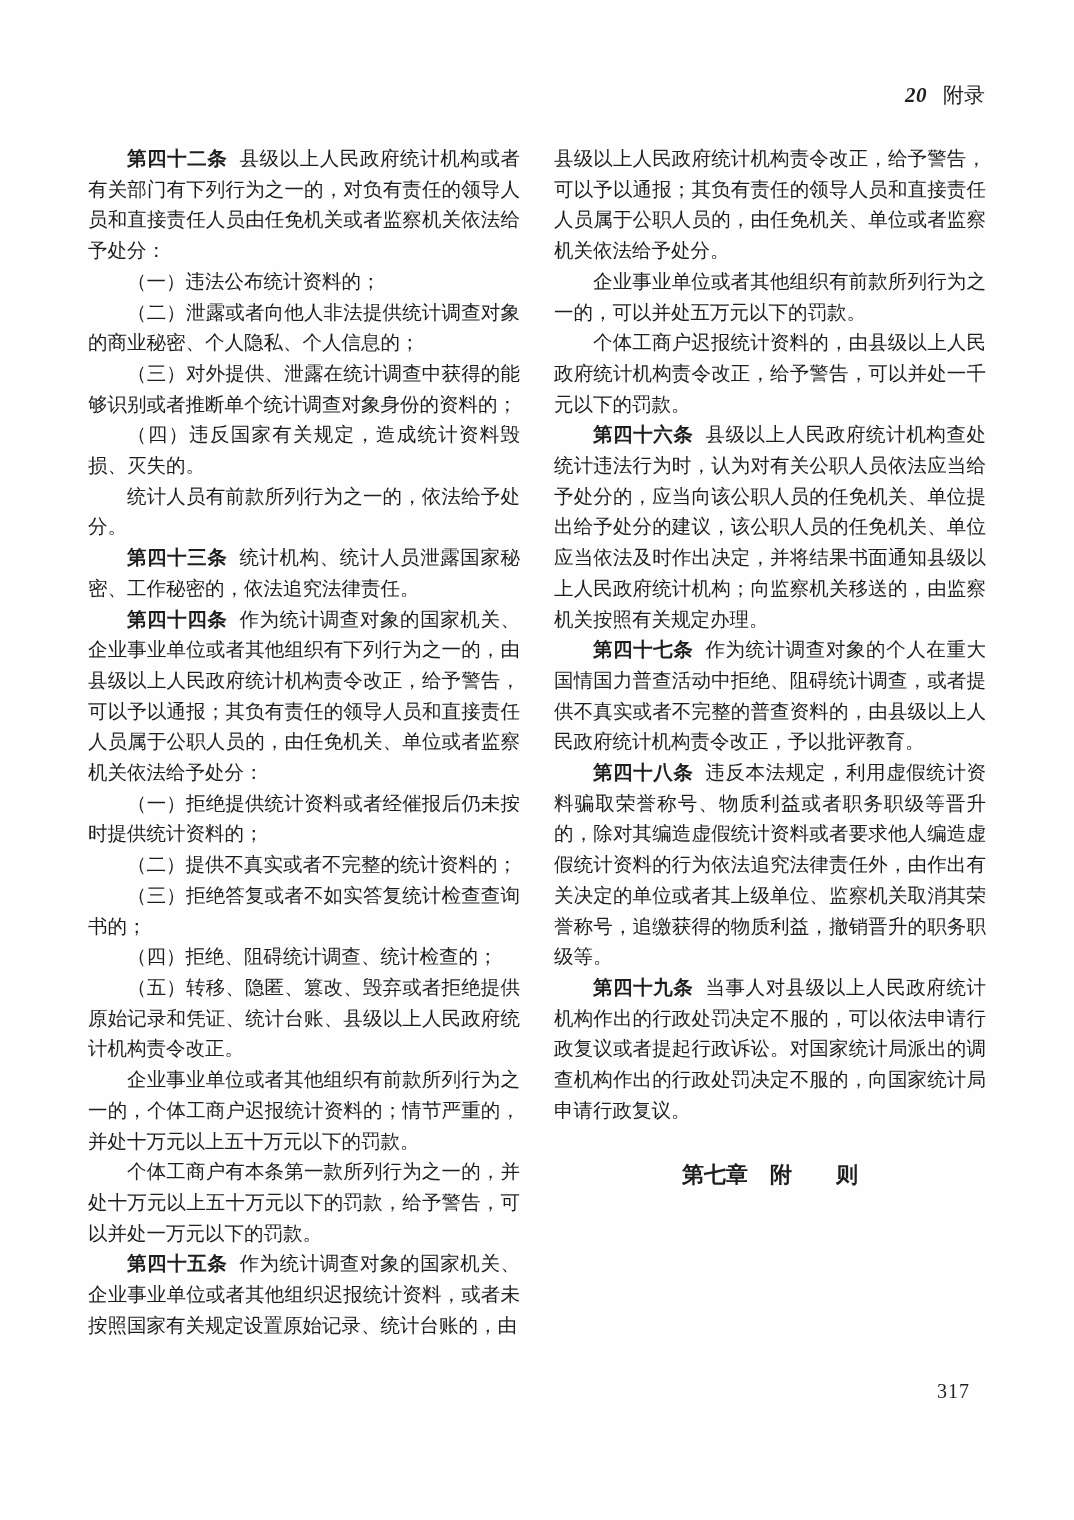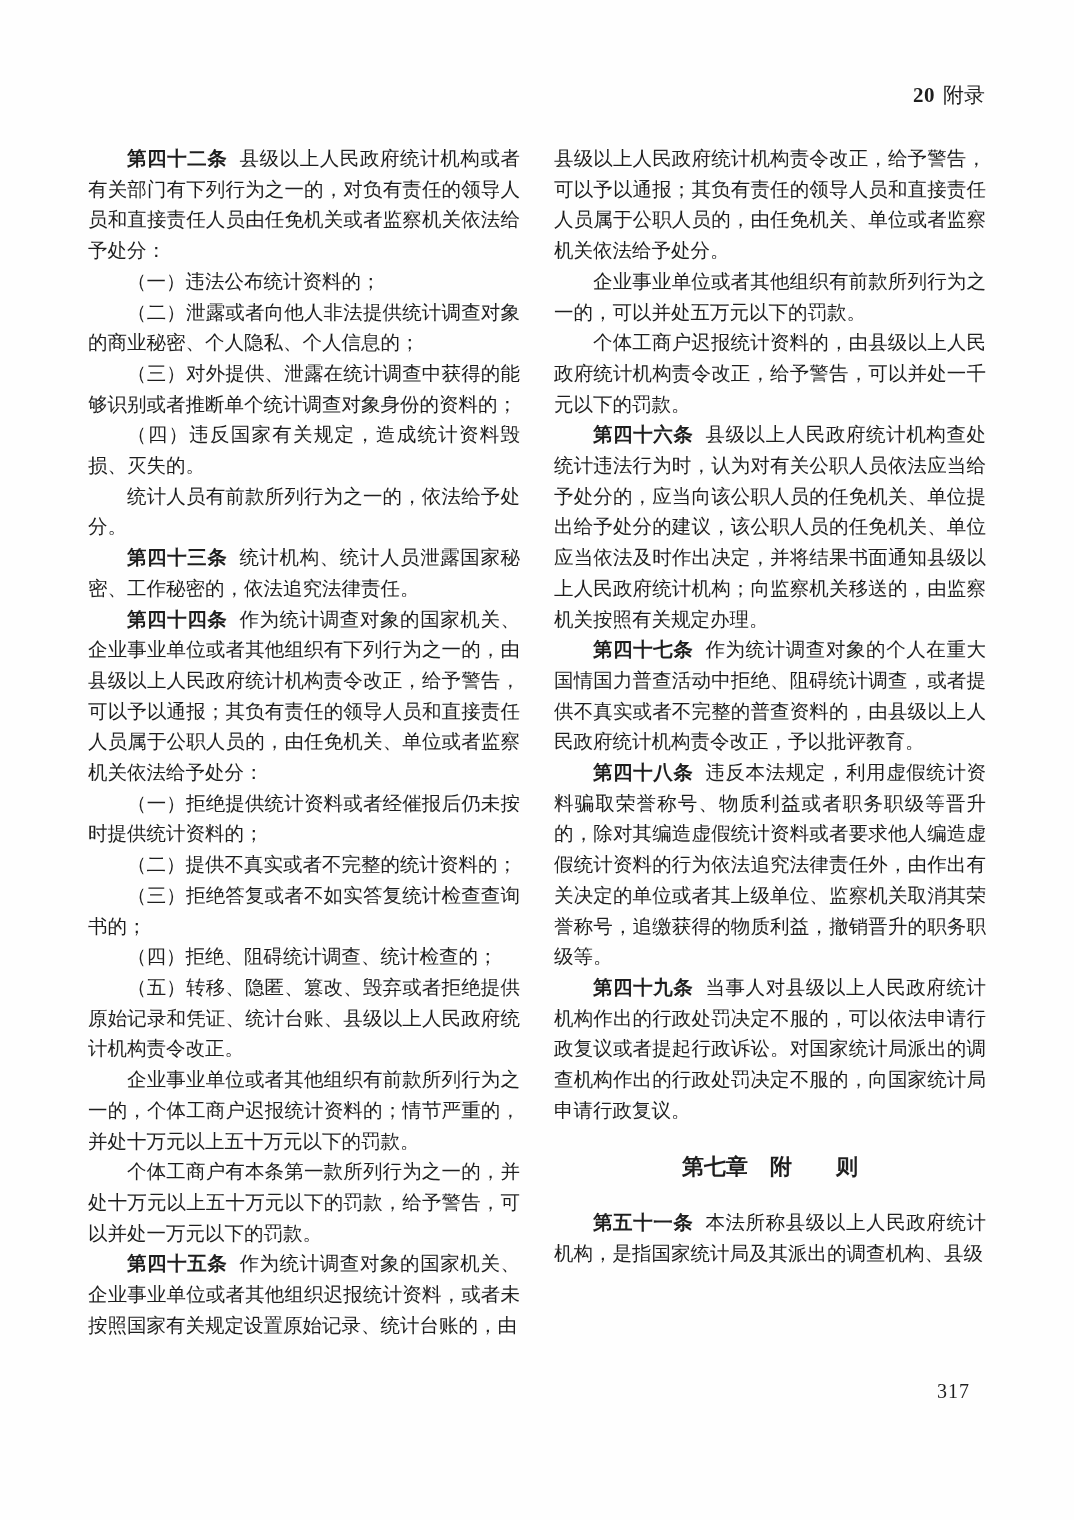--- a/index.html
+++ b/index.html
@@ -11,22 +11,22 @@
     color: #1e1e1e;
     overflow: hidden;
   }
   .page-header {
     position: absolute;
     top: 82px; right: 89px;
     font-size: 21px; line-height: 26px;
     white-space: nowrap;
   }
   .hdr-num {
-    font-weight: bold; 
-    margin-right: 8px;
+    font-weight: bold; font-style: italic;
+    margin-right: 16px;
     letter-spacing: 0.5px;
   }
   .text-column {
     position: absolute;
     top: 144px;
     width: 432px;
     font-size: 19.5px;
     line-height: 30.7px;
     text-align: justify;
     letter-spacing: 0;
@@ -38,21 +38,21 @@
   .col-right { left: 554px; }
   .para { margin: 0; }
   .para.indent { text-indent: 39px; }
   .lead { font-weight: bold; margin-right: 12px; }
   .chapter-heading {
     font-weight: bold;
     font-size: 22px;
     line-height: 30.7px;
     text-align: center;
     text-indent: 0;
-    margin: 25px 0 26px 0;
+    margin: 33px 0 26px 0;
   }
   .page-number {
     position: absolute;
     top: 1379px; right: 104px;
     font-size: 20px; line-height: 24px;
     letter-spacing: 1px;
   }
 </style>
 </head>
 <body>
@@ -81,16 +81,15 @@
   </div>
 <div class="text-column col-right" id="col-right">
     <p class="para">县级以上人民政府统计机构责令改正，给予警告，可以予以通报；其负有责任的领导人员和直接责任人员属于公职人员的，由任免机关、单位或者监察机关依法给予处分。</p>
     <p class="para indent">企业事业单位或者其他组织有前款所列行为之一的，可以并处五万元以下的罚款。</p>
     <p class="para indent">个体工商户迟报统计资料的，由县级以上人民政府统计机构责令改正，给予警告，可以并处一千元以下的罚款。</p>
     <p class="para indent"><b class="lead">第四十六条</b>县级以上人民政府统计机构查处统计违法行为时，认为对有关公职人员依法应当给予处分的，应当向该公职人员的任免机关、单位提出给予处分的建议，该公职人员的任免机关、单位应当依法及时作出决定，并将结果书面通知县级以上人民政府统计机构；向监察机关移送的，由监察机关按照有关规定办理。</p>
     <p class="para indent"><b class="lead">第四十七条</b>作为统计调查对象的个人在重大国情国力普查活动中拒绝、阻碍统计调查，或者提供不真实或者不完整的普查资料的，由县级以上人民政府统计机构责令改正，予以批评教育。</p>
     <p class="para indent"><b class="lead">第四十八条</b>违反本法规定，利用虚假统计资料骗取荣誉称号、物质利益或者职务职级等晋升的，除对其编造虚假统计资料或者要求他人编造虚假统计资料的行为依法追究法律责任外，由作出有关决定的单位或者其上级单位、监察机关取消其荣誉称号，追缴获得的物质利益，撤销晋升的职务职级等。</p>
     <p class="para indent"><b class="lead">第四十九条</b>当事人对县级以上人民政府统计机构作出的行政处罚决定不服的，可以依法申请行政复议或者提起行政诉讼。对国家统计局派出的调查机构作出的行政处罚决定不服的，向国家统计局申请行政复议。</p>
     <div class="chapter-heading">第七章　附　　则</div>
-    <p class="para indent"><b class="lead">第五十一条</b>本法所称县级以上人民政府统计机构，是指国家统计局及其派出的调查机构、县级</p>
   </div>
 
 <div class="page-number">317</div>
 
 </body></html>

